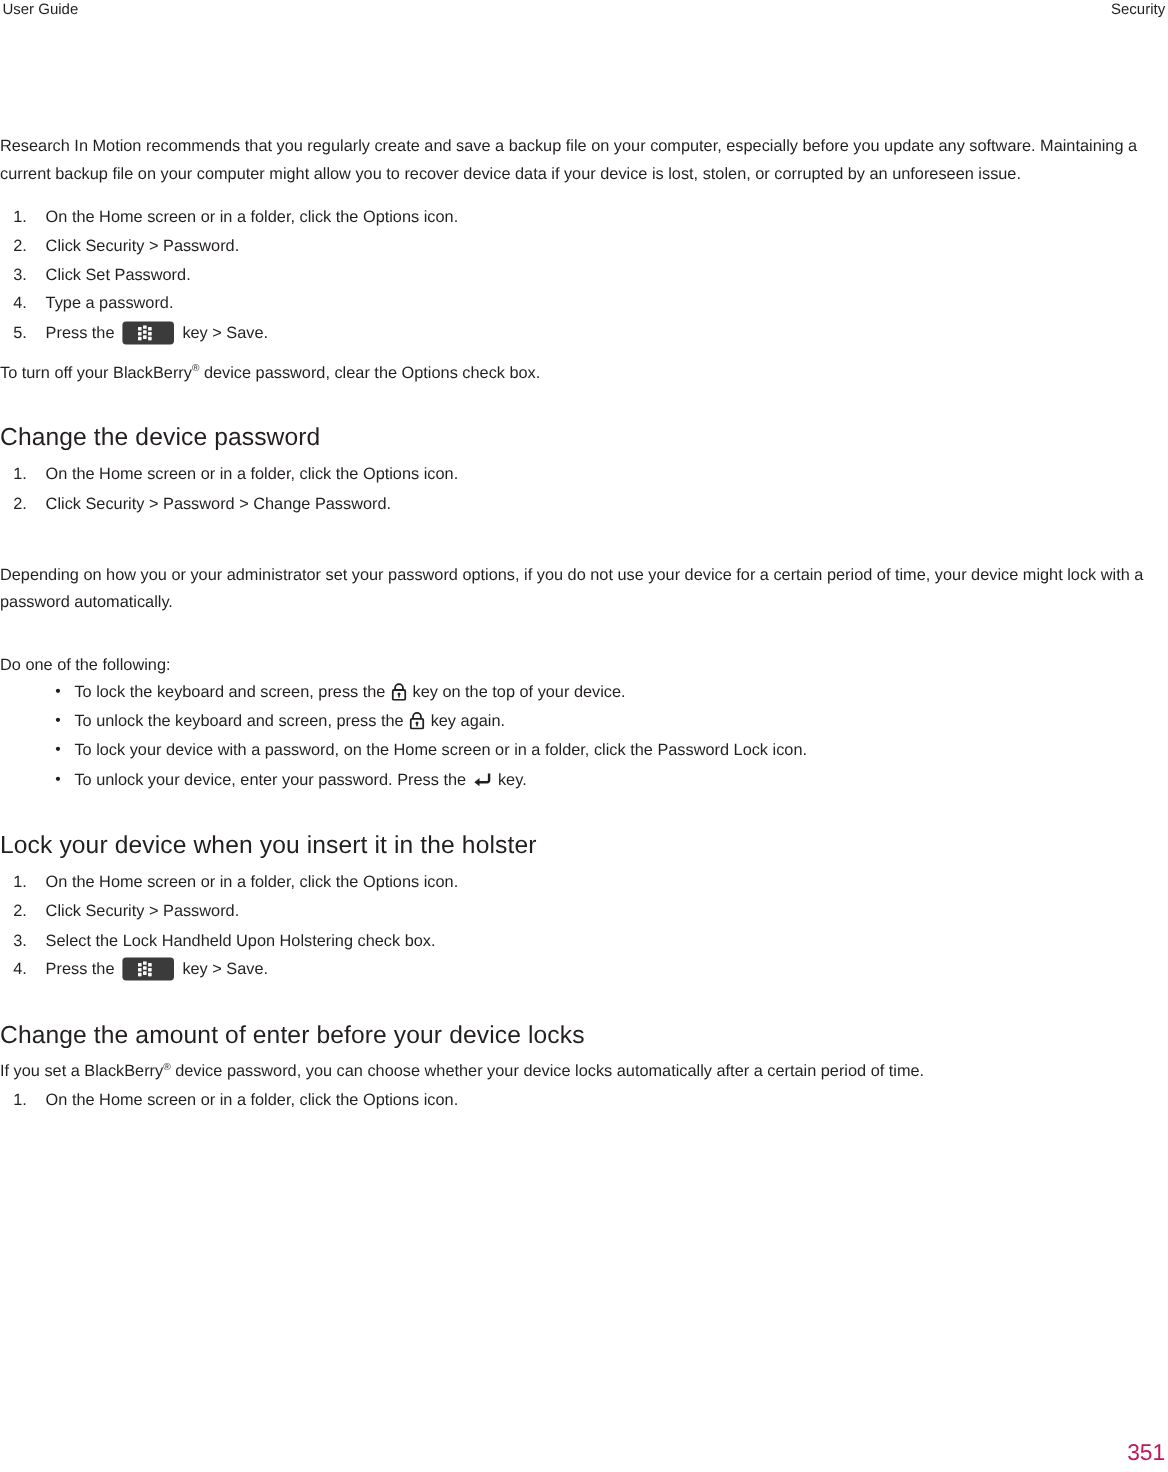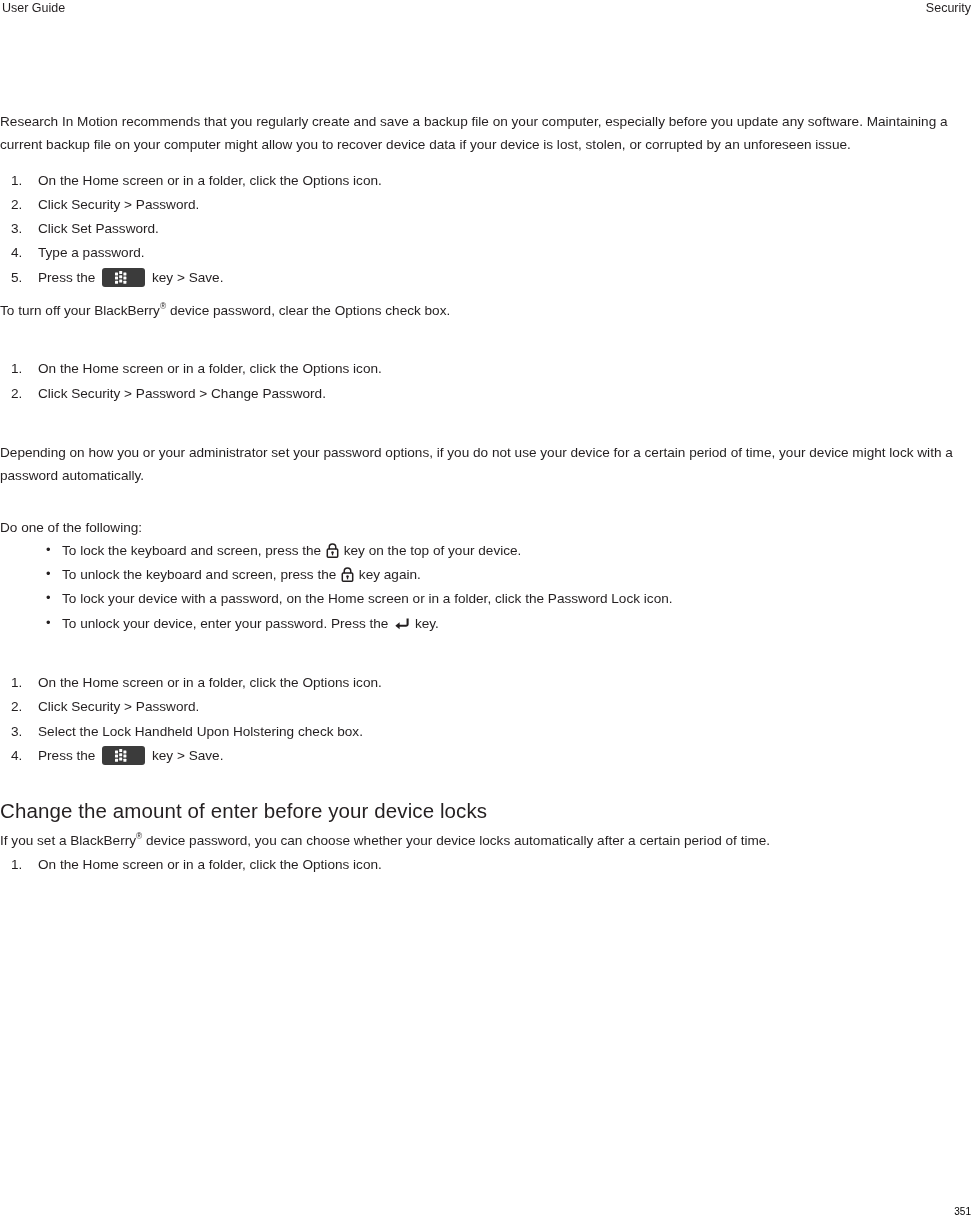--- a/index.html
+++ b/index.html
@@ -151,23 +151,23 @@
     margin: 0 2px;
     position: relative;
   }
   .enter-key svg { position: absolute; left: 0; top: 1px; }
 
   
   .folio {
     position: absolute;
     right: 2px;
     bottom: 6px;
-    font-size: 10px;
+    font-size: 19px;
     line-height: 18px;
-    color: #000000;
+    color: #be185d;
   }
 </style>
 </head>
 <body>
 
 <div class="page">
 
   <div class="runhead">
     <span class="left">User Guide</span>
     <span class="right">Security</span>
@@ -208,20 +208,21 @@
             </svg></span><span> key &gt; </span><b>Save</b><span>.</span>
       </li>
     </ol>
 
     <div class="gap-sm"></div>
 
     <p class="body"><span>To turn off your BlackBerry</span><sup>®</sup><span> device password, clear the </span><b>Options</b><span> check box.</span></p>
 
     <div class="spacer-before-heading"></div>
 
+    <h2 class="heading">Change the device password</h2>
     <div class="gap-xs"></div>
     <ol class="steps">
       <li>
         <span class="num">1.</span><span>On the Home screen or in a folder, click the </span><b>Options</b><span> icon.</span>
       </li>
       <li>
         <span class="num">2.</span><span>Click </span><b>Security</b><span> &gt; </span><b>Password</b><span> &gt; </span><b>Change Password</b><span>.</span>
       </li>
     </ol>
 
@@ -254,20 +255,21 @@
       <li>
         <span class="dot">•</span><span>To unlock your device, enter your password. Press the </span><span class="enter-key"><svg width="15" height="13" viewBox="0 0 15 13">
               <path d="M13.6 0.6 V6.2 a1.6 1.6 0 0 1 -1.6 1.6 H4.0" fill="none" stroke="#231f20" stroke-width="2.1"></path>
               <path d="M5.6 4.3 L1.3 7.8 L5.6 11.3 Z" fill="#231f20"></path>
             </svg></span><span> key.</span>
       </li>
     </ul>
 
     <div class="spacer-before-heading"></div>
 
+    <h2 class="heading">Lock your device when you insert it in the holster</h2>
     <div class="gap-xs"></div>
     <ol class="steps">
       <li>
         <span class="num">1.</span><span>On the Home screen or in a folder, click the </span><b>Options</b><span> icon.</span>
       </li>
       <li>
         <span class="num">2.</span><span>Click </span><b>Security</b><span> &gt; </span><b>Password</b><span>.</span>
       </li>
       <li>
         <span class="num">3.</span><span>Select the </span><b>Lock Handheld Upon Holstering</b><span> check box.</span>

